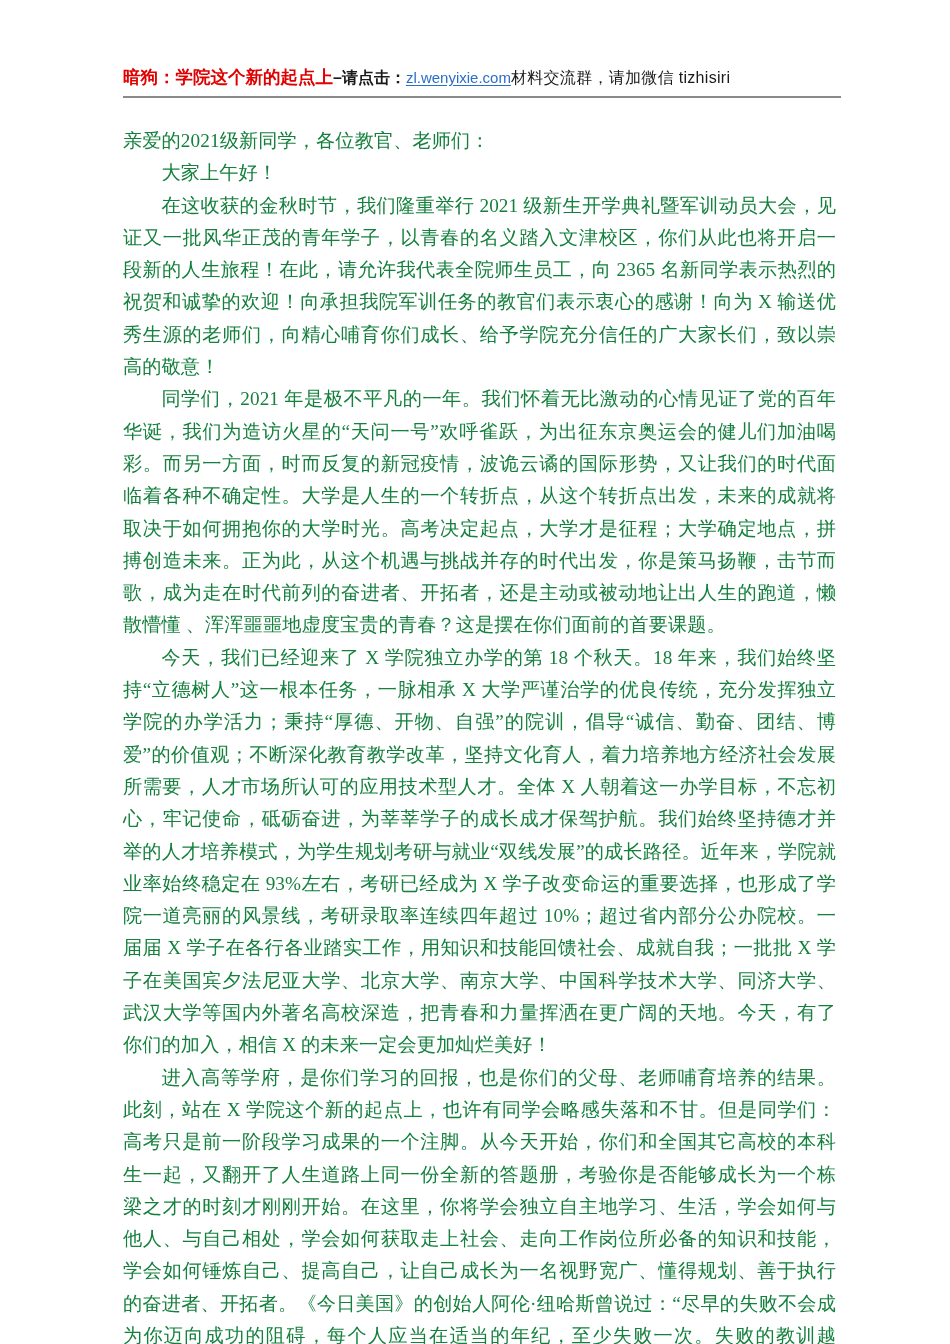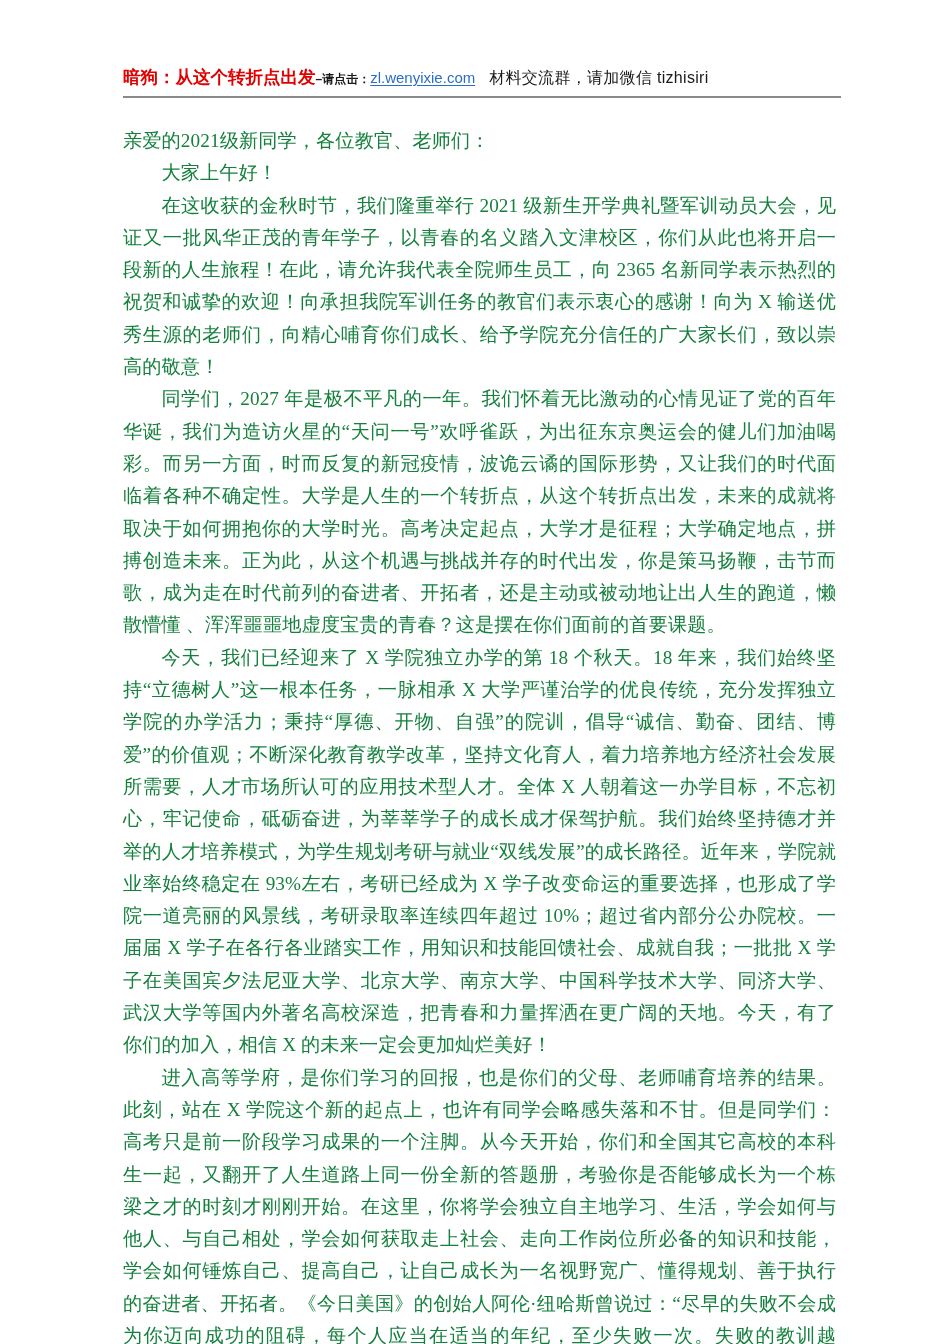--- a/index.html
+++ b/index.html
@@ -40,33 +40,33 @@
     font-family: "Liberation Sans", "DejaVu Sans", sans-serif;
   }
   .promo-red {
     color: #e00000;
     font-weight: bold;
     font-size: 17.5px;
   }
   .promo-dark {
     color: #1a1a1a;
     font-weight: bold;
-    font-size: 12px;
+    font-size: 16px;
   }
   .promo-link {
     color: #2a6ec9;
     font-size: 15px;
     text-decoration: underline;
     text-underline-offset: 2px;
     cursor: pointer;
   }
   .promo-tail {
     color: #1a1a1a;
     font-size: 16px;
-    margin-left: 14px;
+    margin-left: 0;
     letter-spacing: 0.3px;
   }
   .promo-rule {
     position: absolute;
     left: 123px;
     top: 96px;
     width: 718px;
     height: 0;
     border-top: 2px solid #8a8a8a;
   }
@@ -94,26 +94,26 @@
   .para.salutation {
     text-indent: 0;
   }
 </style>
 </head>
 <body>
 
 <div class="page">
 
   <div class="promo-header">
-    <span class="promo-line"><span class="promo-red">暗狗：从这个转折点出发</span><span class="promo-dark">–请点击：</span><span class="promo-link">zl.wenyixie.com</span><span class="promo-tail">材料交流群，请加微信 tizhisiri</span></span>
+    <span class="promo-line"><span class="promo-red">暗狗：学院这个新的起点上</span><span class="promo-dark">–请点击：</span><span class="promo-link">zl.wenyixie.com</span><span class="promo-tail">材料交流群，请加微信 tizhisiri</span></span>
   </div>
   <div class="promo-rule"></div>
 
   <div class="doc-body">
     <p class="para salutation">亲爱的2021级新同学，各位教官、老师们：</p>
     <p class="para indent">大家上午好！</p>
     <p class="para indent">在这收获的金秋时节，我们隆重举行 2021 级新生开学典礼暨军训动员大会，见证又一批风华正茂的青年学子，以青春的名义踏入文津校区，你们从此也将开启一段新的人生旅程！在此，请允许我代表全院师生员工，向 2365 名新同学表示热烈的祝贺和诚挚的欢迎！向承担我院军训任务的教官们表示衷心的感谢！向为 X 输送优秀生源的老师们，向精心哺育你们成长、给予学院充分信任的广大家长们，致以崇高的敬意！</p>
-    <p class="para indent">同学们，2027 年是极不平凡的一年。我们怀着无比激动的心情见证了党的百年华诞，我们为造访火星的“天问一号”欢呼雀跃，为出征东京奥运会的健儿们加油喝彩。而另一方面，时而反复的新冠疫情，波诡云谲的国际形势，又让我们的时代面临着各种不确定性。大学是人生的一个转折点，从这个转折点出发，未来的成就将取决于如何拥抱你的大学时光。高考决定起点，大学才是征程；大学确定地点，拼搏创造未来。正为此，从这个机遇与挑战并存的时代出发，你是策马扬鞭，击节而歌，成为走在时代前列的奋进者、开拓者，还是主动或被动地让出人生的跑道，懒散懵懂 、浑浑噩噩地虚度宝贵的青春？这是摆在你们面前的首要课题。</p>
+    <p class="para indent">同学们，2021 年是极不平凡的一年。我们怀着无比激动的心情见证了党的百年华诞，我们为造访火星的“天问一号”欢呼雀跃，为出征东京奥运会的健儿们加油喝彩。而另一方面，时而反复的新冠疫情，波诡云谲的国际形势，又让我们的时代面临着各种不确定性。大学是人生的一个转折点，从这个转折点出发，未来的成就将取决于如何拥抱你的大学时光。高考决定起点，大学才是征程；大学确定地点，拼搏创造未来。正为此，从这个机遇与挑战并存的时代出发，你是策马扬鞭，击节而歌，成为走在时代前列的奋进者、开拓者，还是主动或被动地让出人生的跑道，懒散懵懂 、浑浑噩噩地虚度宝贵的青春？这是摆在你们面前的首要课题。</p>
     <p class="para indent">今天，我们已经迎来了 X 学院独立办学的第 18 个秋天。18 年来，我们始终坚持“立德树人”这一根本任务，一脉相承 X 大学严谨治学的优良传统，充分发挥独立学院的办学活力；秉持“厚德、开物、自强”的院训，倡导“诚信、勤奋、团结、博爱”的价值观；不断深化教育教学改革，坚持文化育人，着力培养地方经济社会发展所需要，人才市场所认可的应用技术型人才。全体 X 人朝着这一办学目标，不忘初心，牢记使命，砥砺奋进，为莘莘学子的成长成才保驾护航。我们始终坚持德才并举的人才培养模式，为学生规划考研与就业“双线发展”的成长路径。近年来，学院就业率始终稳定在 93%左右，考研已经成为 X 学子改变命运的重要选择，也形成了学院一道亮丽的风景线，考研录取率连续四年超过 10%；超过省内部分公办院校。一届届 X 学子在各行各业踏实工作，用知识和技能回馈社会、成就自我；一批批 X 学子在美国宾夕法尼亚大学、北京大学、南京大学、中国科学技术大学、同济大学、武汉大学等国内外著名高校深造，把青春和力量挥洒在更广阔的天地。今天，有了你们的加入，相信 X 的未来一定会更加灿烂美好！</p>
     <p class="para indent">进入高等学府，是你们学习的回报，也是你们的父母、老师哺育培养的结果。此刻，站在 X 学院这个新的起点上，也许有同学会略感失落和不甘。但是同学们：高考只是前一阶段学习成果的一个注脚。从今天开始，你们和全国其它高校的本科生一起，又翻开了人生道路上同一份全新的答题册，考验你是否能够成长为一个栋梁之才的时刻才刚刚开始。在这里，你将学会独立自主地学习、生活，学会如何与他人、与自己相处，学会如何获取走上社会、走向工作岗位所必备的知识和技能，学会如何锤炼自己、提高自己，让自己成长为一名视野宽广、懂得规划、善于执行的奋进者、开拓者。《今日美国》的创始人阿伦·纽哈斯曾说过：“尽早的失败不会成为你迈向成功的阻碍，每个人应当在适当的年纪，至少失败一次。失败的教训越大，日后的成功就越大”。同学们，你们还在豆蔻年华的光阴里，在过去、在未来，你们也许依然会体验到偶尔跌倒带来的伤痛，但是如果挫折能让你更快地看清眼前的路，更清醒地思考未来的出路与愿景，那么，这些挫折就将成为你未来行稳致远的财富和力量。同学们，</p>
   </div>
 
 </div>
 
 </body></html>

